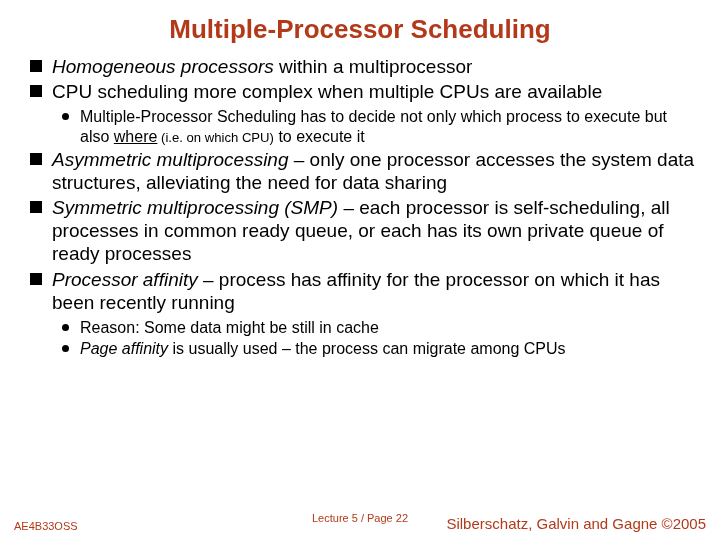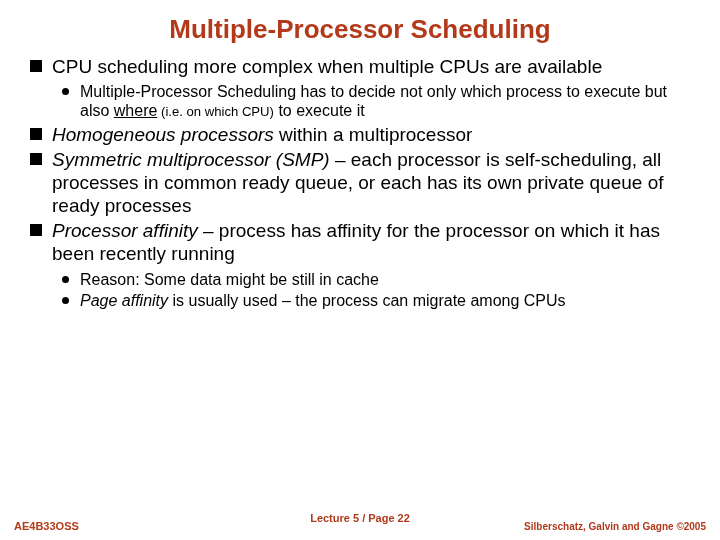--- a/index.html
+++ b/index.html
@@ -71,46 +71,48 @@
   .footer {
     position: absolute;
     bottom: 8px;
     left: 0;
     width: 720px;
     padding: 0 14px;
     display: flex;
     justify-content: space-between;
     align-items: flex-end;
     font-size: 11px;
-    font-weight: bold;
   }
   .footer .left { color: #b23a1a; }
   .footer .center { color: #b23a1a; position: absolute; left: 50%; transform: translateX(-50%); bottom: 8px; }
-  .footer .right { color: #b23a1a; font-size: 10px; margin-top: 37px; }
+  .footer .right { color: #b23a1a; font-size: 15px; margin-top: 37px; }
 </style>
 </head>
 <body>
 
 <div class="title">Multiple-Processor Scheduling</div>
 
 <div class="content">
   <ul class="top">
     <li>
+      <span class="it">Homogeneous processors</span><span> within a multiprocessor</span>
+    </li>
+    <li>
       <span>CPU scheduling more complex when multiple CPUs are available</span>
       <ul class="sub">
         <li>
           <span>Multiple-Processor Scheduling has to decide not only which process to execute but also </span><span class="ul">where</span><span class="sm"> (i.e. on which CPU)</span><span> to execute it</span>
         </li>
       </ul>
     </li>
     <li>
-      <span class="it">Homogeneous processors</span><span> within a multiprocessor</span>
+      <span class="it">Asymmetric multiprocessing</span><span> – only one processor accesses the system data structures, alleviating the need for data sharing</span>
     </li>
     <li>
-      <span class="it">Symmetric multiprocessor  (SMP)</span><span> – each processor is self-scheduling, all processes in common ready queue, or each has its own private queue of ready processes</span>
+      <span class="it">Symmetric multiprocessing  (SMP)</span><span> – each processor is self-scheduling, all processes in common ready queue, or each has its own private queue of ready processes</span>
     </li>
     <li>
       <span class="it">Processor affinity</span><span> – process has affinity for the processor on which it has been recently running</span>
       <ul class="sub">
         <li>Reason: Some data might be still in cache</li>
         <li>
           <span class="it">Page affinity</span><span> is usually used – the process can migrate among CPUs</span>
         </li>
       </ul>
     </li>

